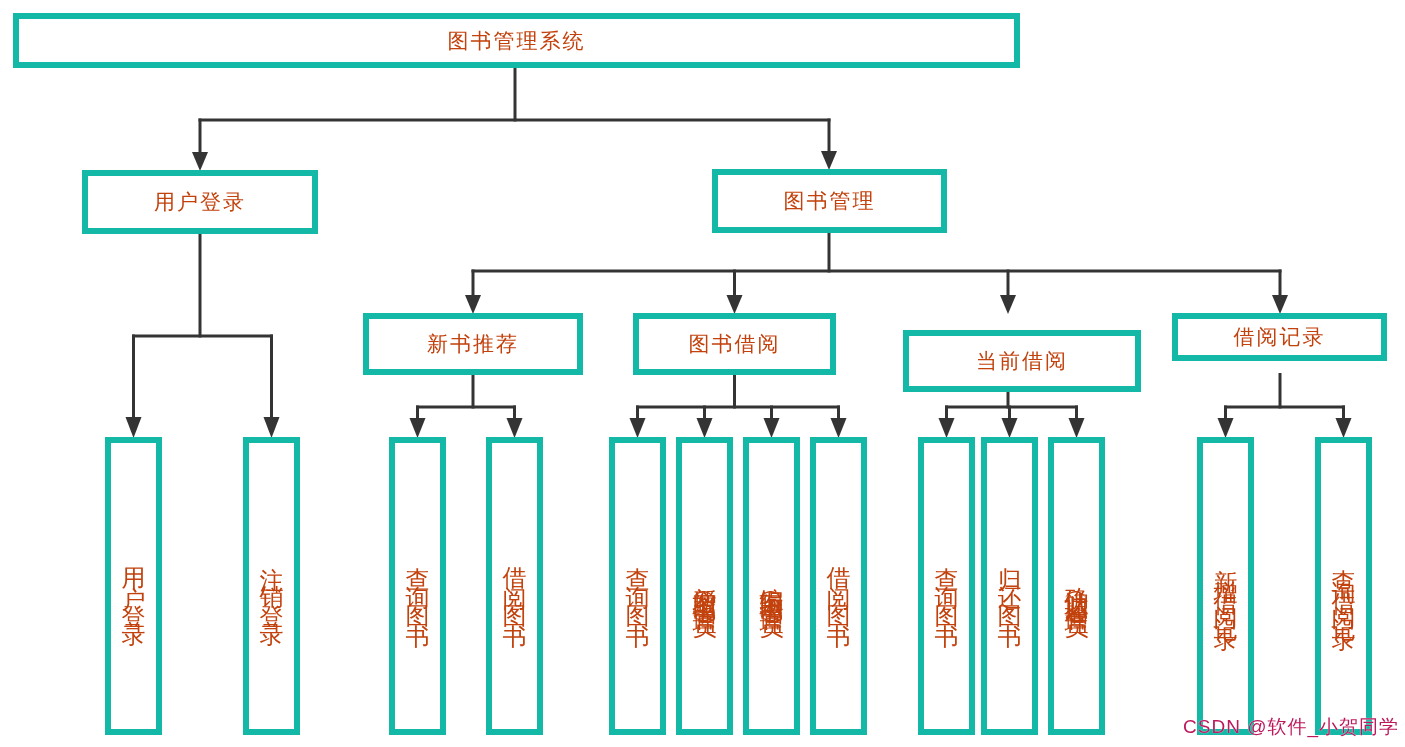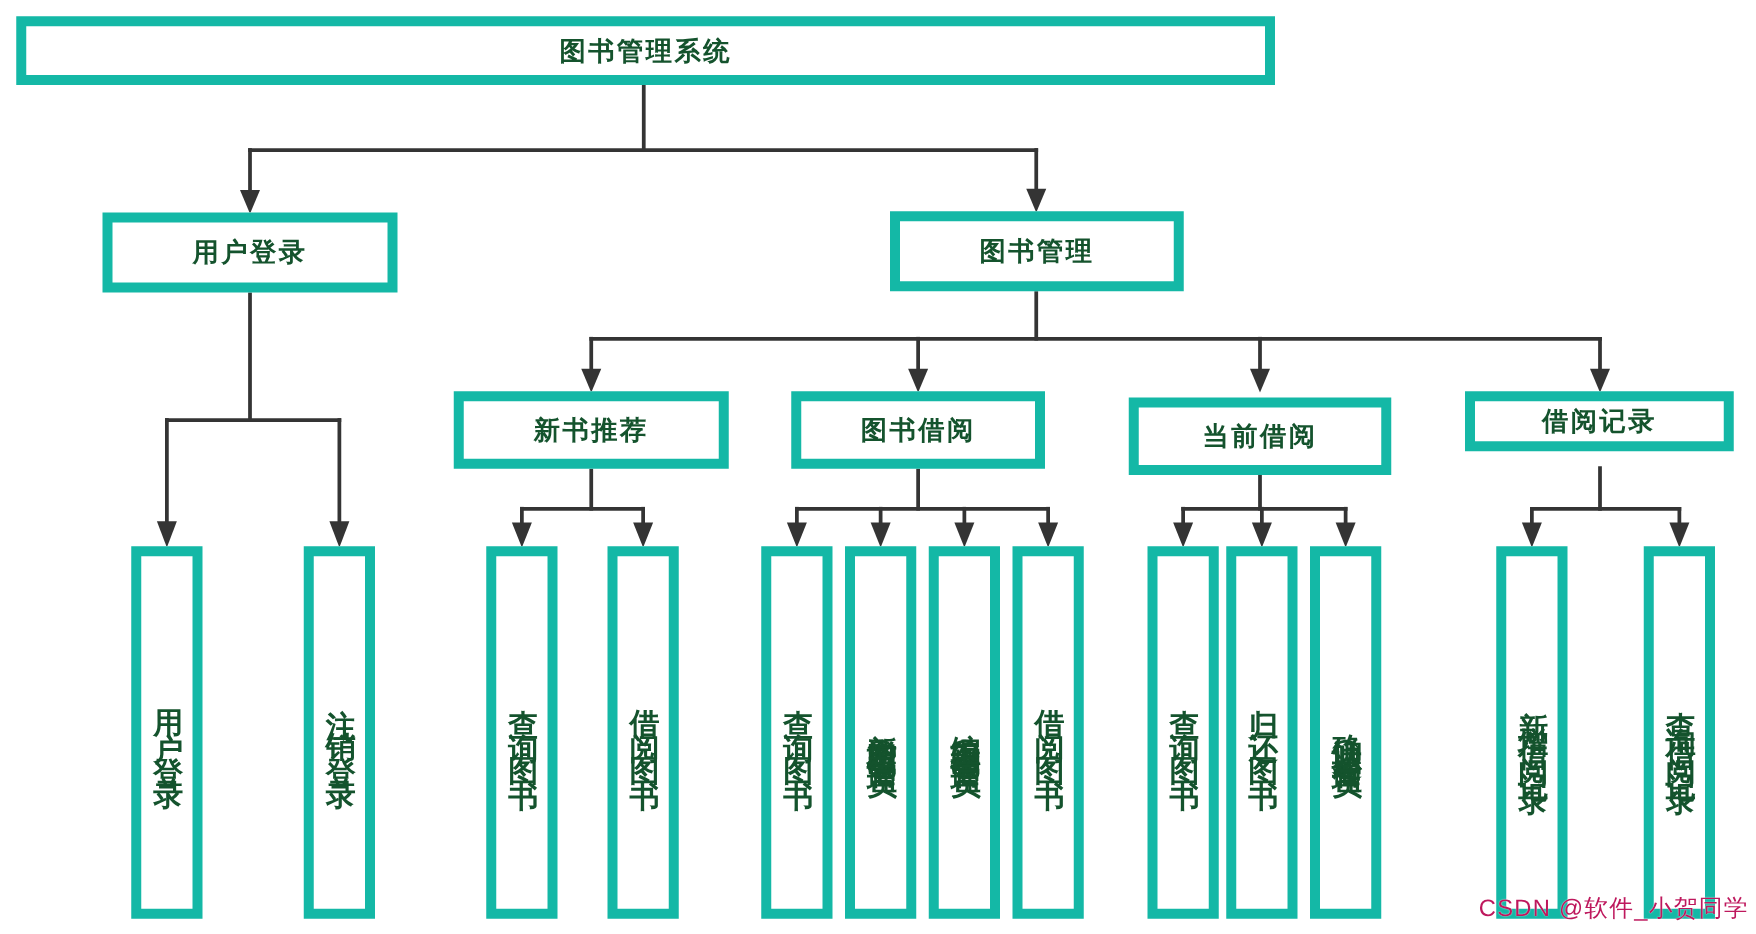--- a/index.html
+++ b/index.html
@@ -3,22 +3,22 @@
 <meta charset="utf-8">
 <style>
   html,body{margin:0;padding:0;background:#ffffff;}
   .canvas{
     position:relative;width:1405px;height:747px;background:#ffffff;
     font-family:"Liberation Sans",sans-serif;overflow:hidden;
   }
   .wires{position:absolute;left:0;top:0;z-index:1;}
   .node{
     position:absolute;box-sizing:border-box;background:#ffffff;
-    border:8px solid #14b8a6;color:#14532d;z-index:2;
-    display:flex;align-items:center;justify-content:center;font-weight:bold;
+    border:6px solid #14b8a6;color:#c2410c;z-index:2;
+    display:flex;align-items:center;justify-content:center;
   }
   .h-node{font-size:21px;letter-spacing:2px;white-space:nowrap;}
   .leaf{
     top:437px;width:57px;height:298px;
     writing-mode:vertical-rl;text-orientation:mixed;
     font-size:24px;line-height:1;
   }
   .sparse{letter-spacing:19px;}
   .mid{letter-spacing:12px;}
   .dense{letter-spacing:4px;}
@@ -99,21 +99,21 @@
     </g>
   </svg>
 
   <div class="node h-node" style="left:13px;top:13px;width:1007px;height:55px;">图书管理系统</div>
 
   <div class="node h-node" style="left:82px;top:170px;width:236px;height:64px;">用户登录</div>
   <div class="node h-node" style="left:712px;top:169px;width:235px;height:64px;">图书管理</div>
 
   <div class="node h-node" style="left:633px;top:313px;width:203px;height:62px;">图书借阅</div>
   <div class="node h-node" style="left:363px;top:313px;width:220px;height:62px;">新书推荐</div>
-  <div class="node h-node" style="left:903px;top:318px;width:210px;height:62px;">当前借阅</div>
+  <div class="node h-node" style="left:903px;top:330px;width:238px;height:62px;">当前借阅</div>
   <div class="node h-node" style="left:1172px;top:313px;width:215px;height:48px;">借阅记录</div>
 
   <div class="node leaf sparse" style="left:105px;">用户登录</div>
   <div class="node leaf sparse" style="left:243px;">注销登录</div>
 
   <div class="node leaf sparse" style="left:389px;">查询图书</div>
   <div class="node leaf sparse" style="left:486px;">借阅图书</div>
 
   <div class="node leaf sparse" style="left:609px;">查询图书</div>
   <div class="node leaf dense" style="left:676px;">新增图书（管理员）</div>

